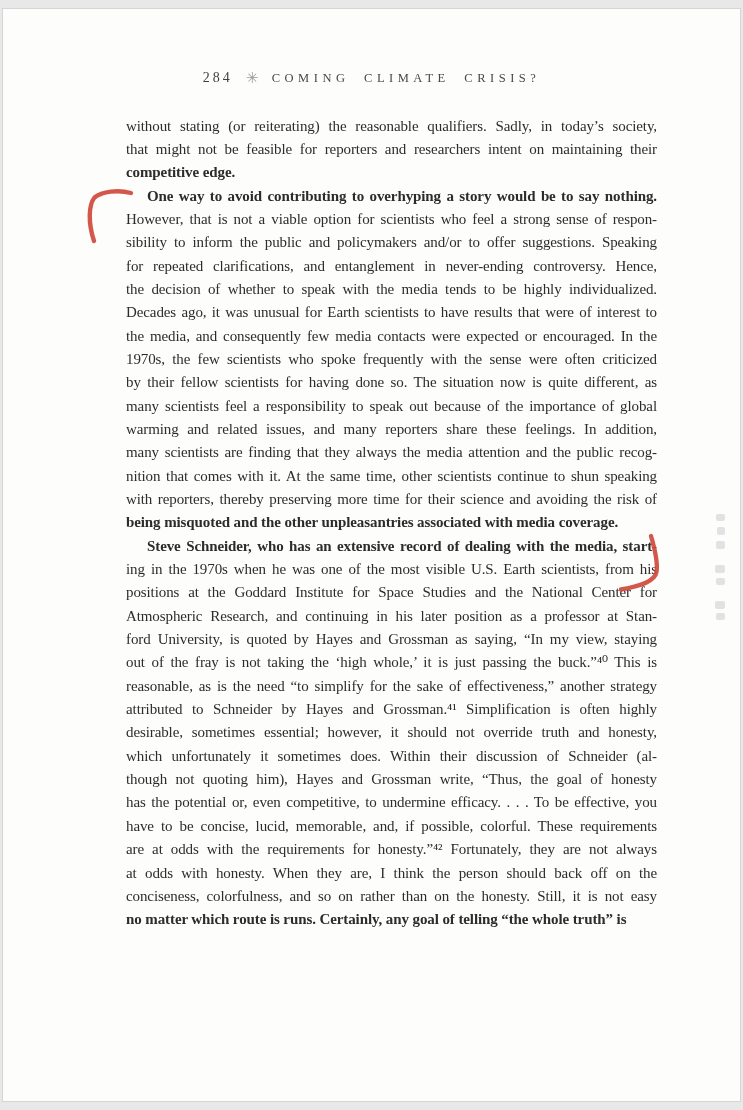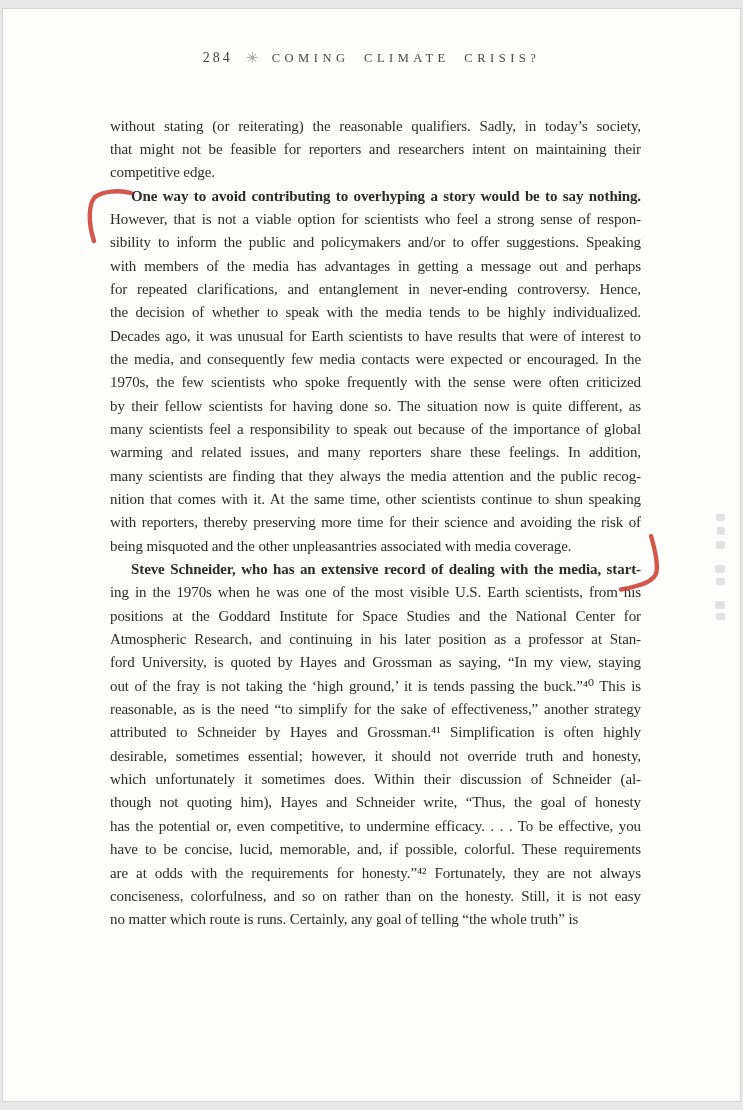--- a/index.html
+++ b/index.html
@@ -7,46 +7,46 @@
   .screen {
     position: relative; width: 743px; height: 1110px;
     font-family: "Liberation Serif", "DejaVu Serif", serif;
   }
   .page {
     position: absolute; left: 2px; top: 8px; right: 2px; bottom: 8px;
     background: #fdfdfc; border: 1px solid #d5d5d6;
     box-sizing: border-box;
   }
   .running-head {
-    position: absolute; left: 0; right: 0; top: 48px;
+    position: absolute; left: 0; right: 0; top: 68px;
     text-align: center; color: #4a4a4a;
     font-size: 13px; white-space: nowrap;
   }
   .running-head .pagenum {
     letter-spacing: 3px; font-size: 14px; color: #3f3f3f;
   }
   .running-head .ornament {
     color: #9b9b9b; font-size: 15px; margin: 0 10px;
     display: inline-block; transform: translateY(1px);
   }
   .running-head .headtitle {
     letter-spacing: 4.5px; word-spacing: 7px; font-size: 12.5px; color: #474747;
   }
   .body-text {
-    position: absolute; left: 110px; top: 114.5px; width: 531px;
+    position: absolute; left: 126px; top: 114.5px; width: 531px;
     font-size: 15px; line-height: 23.35px; color: #2d2c2b;
     letter-spacing: -0.1px;
   }
   .line {
     white-space: nowrap;
     text-align: justify;
     text-align-last: justify;
     height: 23.35px;
   }
-  .line.last { text-align-last: left; }
+  .line.last { text-align-last: left; font-weight: bold; }
   .line.indent { text-indent: 21px; font-weight: bold; }
   .pen-overlay {
     position: absolute; left: 0; top: 0; pointer-events: none;
   }
   .bleed-marks { position: absolute; pointer-events: none; }
   .bleed-marks .blob {
     position: absolute; background: #c9c9cd; opacity: 0.5;
     border-radius: 2px; filter: blur(0.7px);
   }
 </style>
@@ -65,49 +65,49 @@
   <div class="body-text">
       <div class="paragraph">
         <div class="line">without stating (or reiterating) the reasonable qualifiers. Sadly, in today’s society,</div>
         <div class="line">that might not be feasible for reporters and researchers intent on maintaining their</div>
         <div class="line last">competitive edge.</div>
       </div>
       <div class="paragraph">
         <div class="line indent">One way to avoid contributing to overhyping a story would be to say nothing.</div>
         <div class="line">However, that is not a viable option for scientists who feel a strong sense of respon-</div>
         <div class="line">sibility to inform the public and policymakers and/or to offer suggestions. Speaking</div>
-        <div class="line">with members of the media has advantages in getting a message out and perhaps</div>
         <div class="line">for repeated clarifications, and entanglement in never-ending controversy. Hence,</div>
         <div class="line">the decision of whether to speak with the media tends to be highly individualized.</div>
         <div class="line">Decades ago, it was unusual for Earth scientists to have results that were of interest to</div>
         <div class="line">the media, and consequently few media contacts were expected or encouraged. In the</div>
         <div class="line">1970s, the few scientists who spoke frequently with the sense were often criticized</div>
         <div class="line">by their fellow scientists for having done so. The situation now is quite different, as</div>
         <div class="line">many scientists feel a responsibility to speak out because of the importance of global</div>
         <div class="line">warming and related issues, and many reporters share these feelings. In addition,</div>
         <div class="line">many scientists are finding that they always the media attention and the public recog-</div>
         <div class="line">nition that comes with it. At the same time, other scientists continue to shun speaking</div>
         <div class="line">with reporters, thereby preserving more time for their science and avoiding the risk of</div>
         <div class="line last">being misquoted and the other unpleasantries associated with media coverage.</div>
       </div>
       <div class="paragraph">
         <div class="line indent">Steve Schneider, who has an extensive record of dealing with the media, start-</div>
         <div class="line">ing in the 1970s when he was one of the most visible U.S. Earth scientists, from his</div>
         <div class="line">positions at the Goddard Institute for Space Studies and the National Center for</div>
         <div class="line">Atmospheric Research, and continuing in his later position as a professor at Stan-</div>
         <div class="line">ford University, is quoted by Hayes and Grossman as saying, “In my view, staying</div>
-        <div class="line">out of the fray is not taking the ‘high ground,’ it is tends passing the buck.”⁴⁰ This is</div>
+        <div class="line">out of the fray is not taking the ‘high whole,’ it is just passing the buck.”⁴⁰ This is</div>
         <div class="line">reasonable, as is the need “to simplify for the sake of effectiveness,” another strategy</div>
         <div class="line">attributed to Schneider by Hayes and Grossman.⁴¹ Simplification is often highly</div>
         <div class="line">desirable, sometimes essential; however, it should not override truth and honesty,</div>
         <div class="line">which unfortunately it sometimes does. Within their discussion of Schneider (al-</div>
-        <div class="line">though not quoting him), Hayes and Schneider write, “Thus, the goal of honesty</div>
+        <div class="line">though not quoting him), Hayes and Grossman write, “Thus, the goal of honesty</div>
         <div class="line">has the potential or, even competitive, to undermine efficacy. . . . To be effective, you</div>
         <div class="line">have to be concise, lucid, memorable, and, if possible, colorful. These requirements</div>
         <div class="line">are at odds with the requirements for honesty.”⁴² Fortunately, they are not always</div>
+        <div class="line">at odds with honesty. When they are, I think the person should back off on the</div>
         <div class="line">conciseness, colorfulness, and so on rather than on the honesty. Still, it is not easy</div>
         <div class="line last">no matter which route is runs. Certainly, any goal of telling “the whole truth” is</div>
       </div>
     </div>
 
   <svg class="pen-overlay" width="743" height="1110" viewBox="0 0 743 1110">
     <path d="M131,193 C118,189.5 102,191.5 94.5,197.5 C88.5,205 88,223 94,241" fill="none" stroke="#cf4a3c" stroke-width="4.4" stroke-linecap="round" opacity="0.92"></path>
   </svg>
 
   <svg class="pen-overlay" width="743" height="1110" viewBox="0 0 743 1110">

